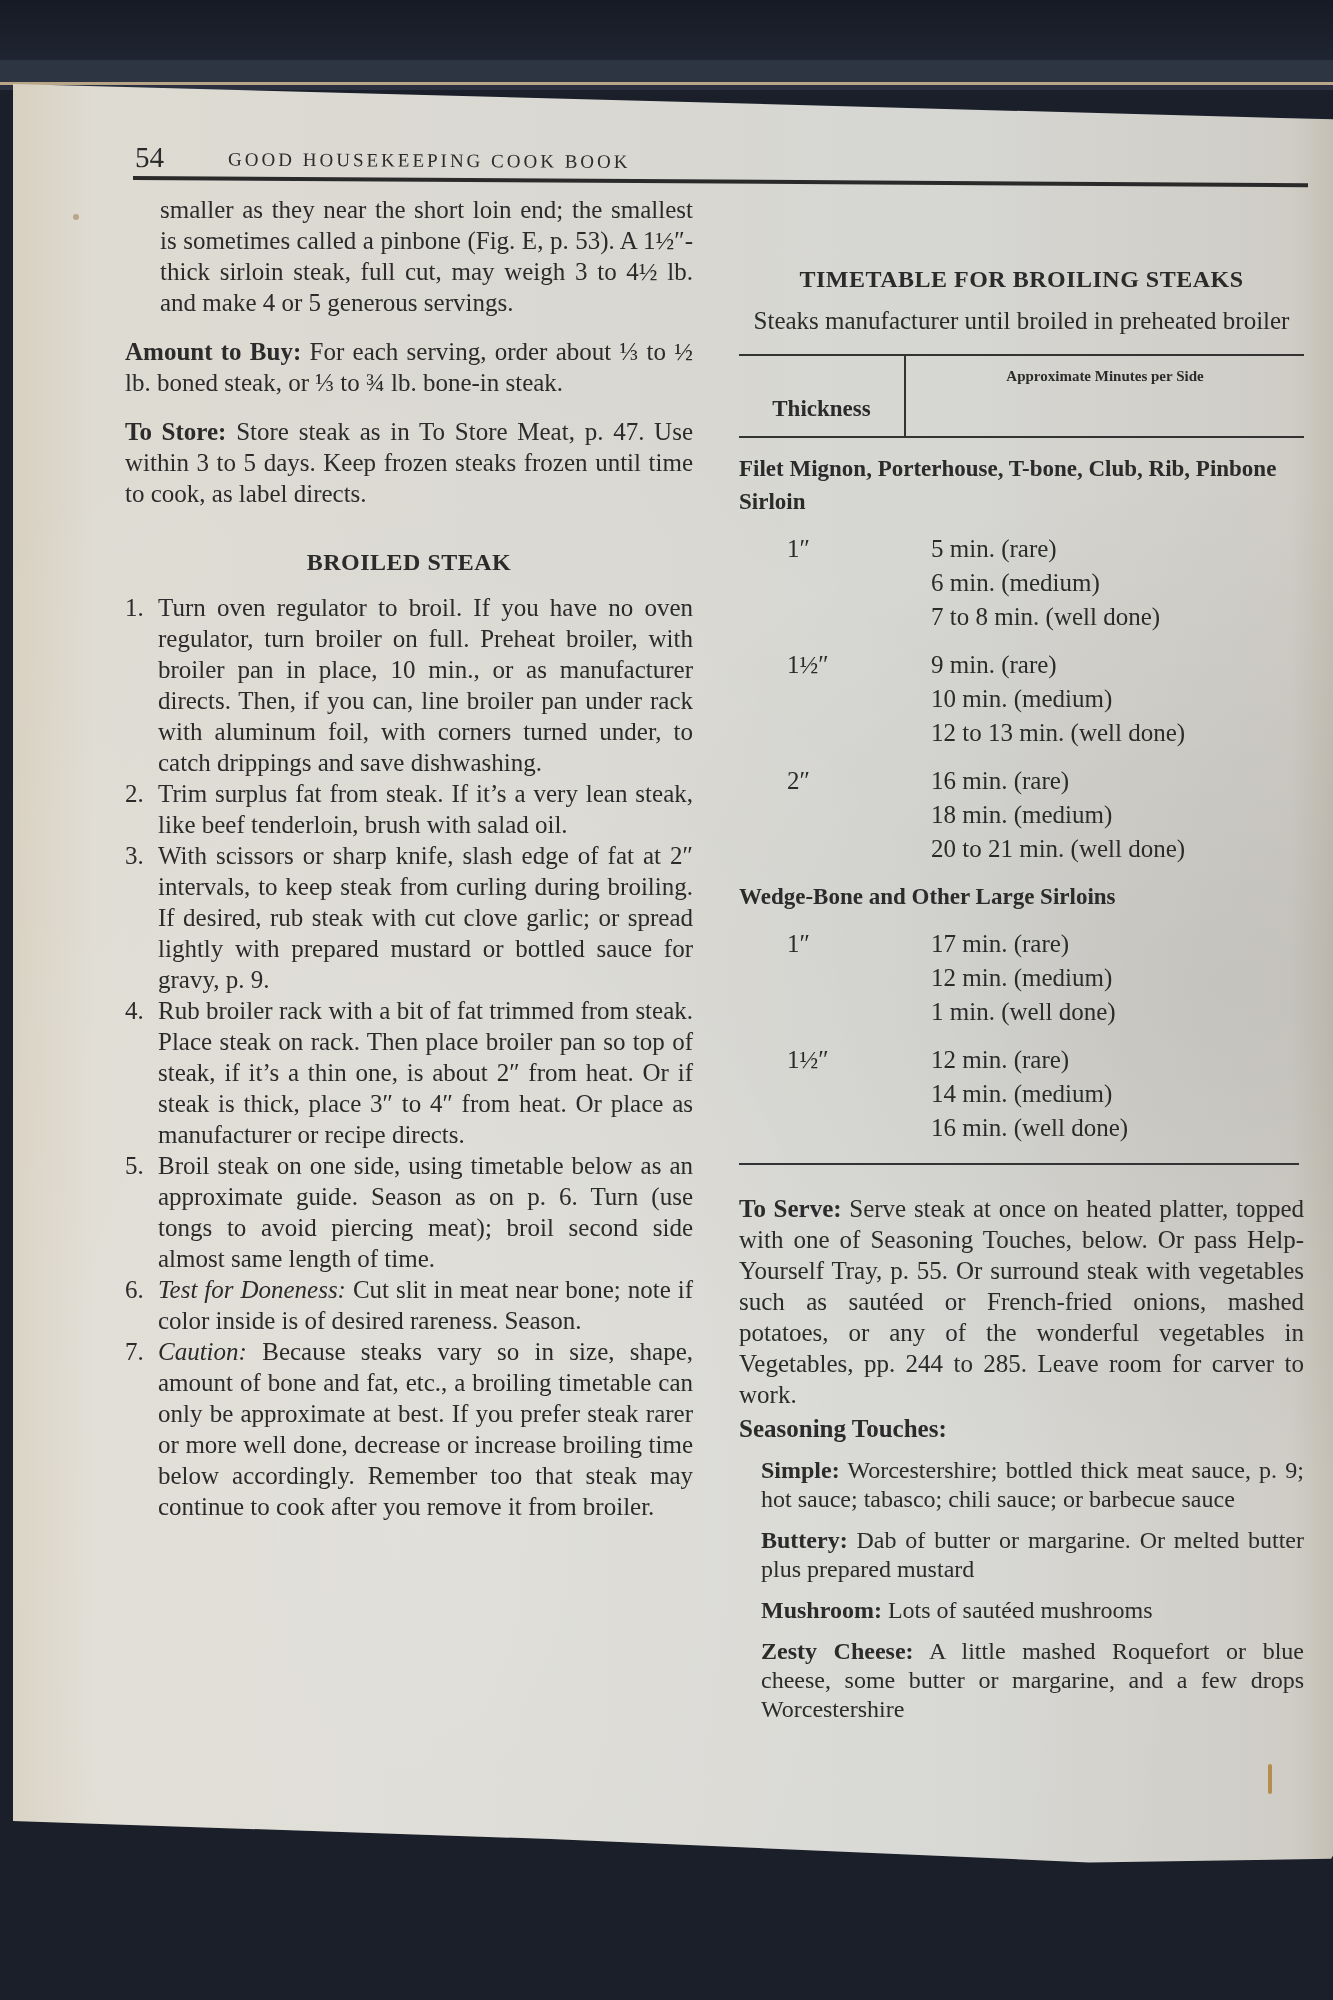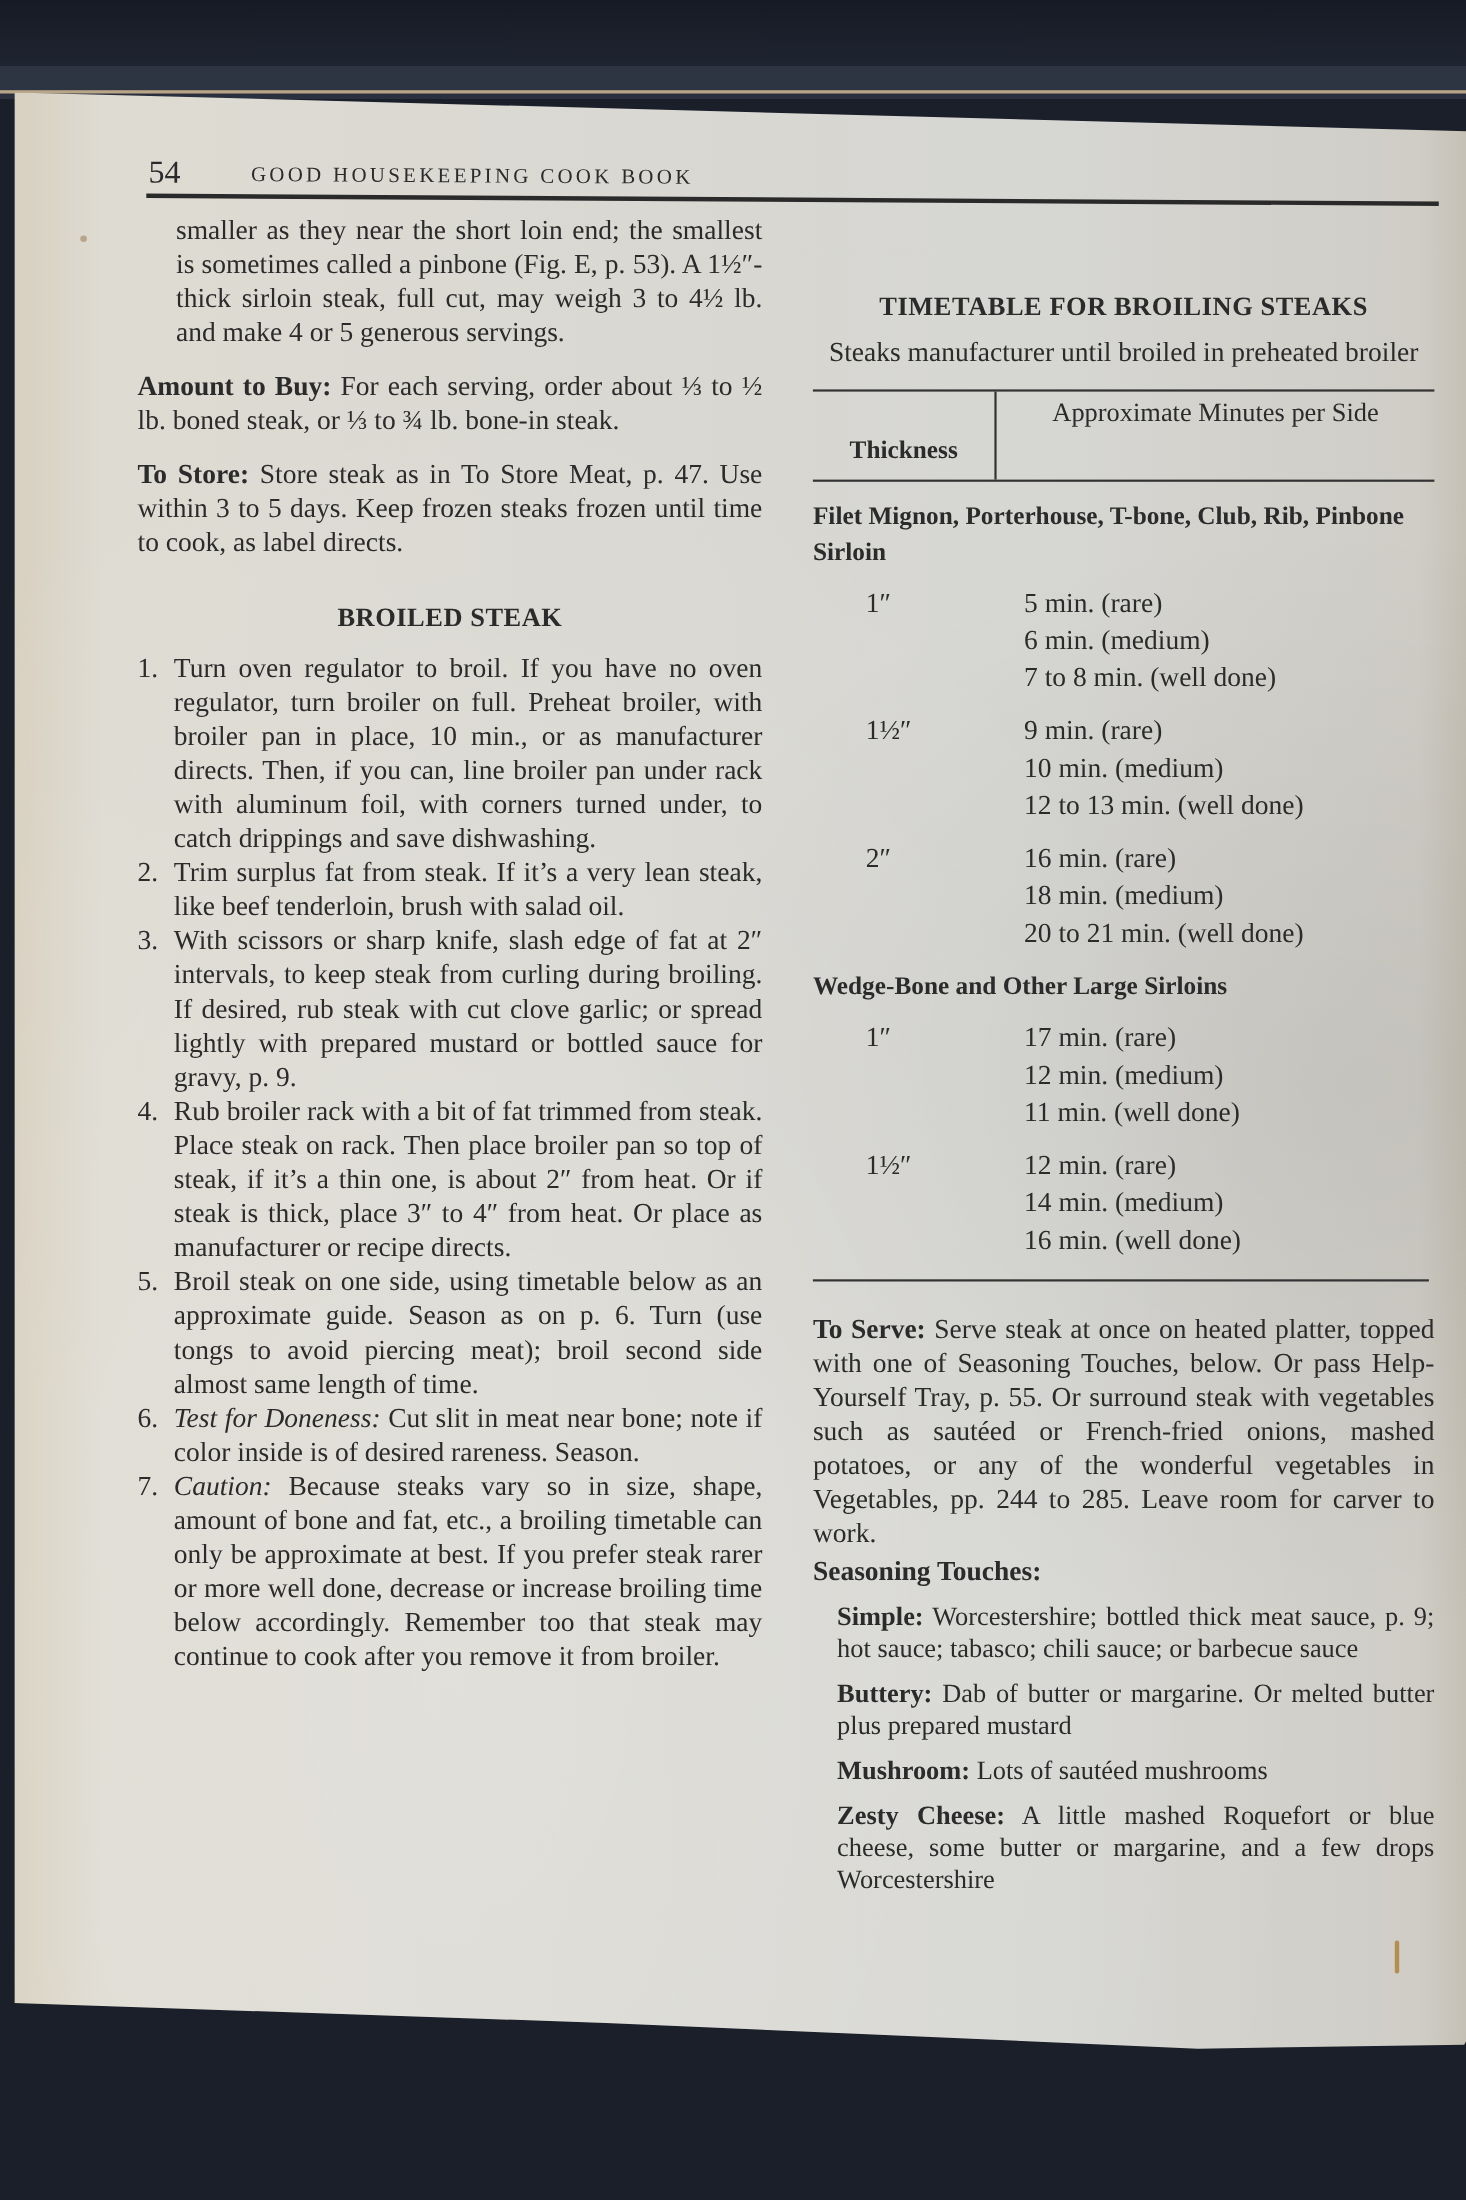--- a/index.html
+++ b/index.html
@@ -69,21 +69,21 @@
     .tt-sub { text-align: center; margin-top: 10px; font-size: 25px; line-height: 31px; }
     .tt-head {
       margin-top: 18px; display: flex; border-top: 2px solid #333; border-bottom: 2px solid #333;
       height: 80px;
     }
     .tt-head .h-thick {
       width: 165px; border-right: 2px solid #333; display: flex; align-items: flex-end;
       justify-content: center; padding-bottom: 12px; font-weight: bold; font-size: 23px;
     }
     .tt-head .h-min {
-      flex: 1; text-align: center; font-weight: normal; font-size: 24px; line-height: 33px; padding-top: 4px;
+      flex: 1; text-align: center; font-weight: bold; font-size: 15px; line-height: 33px; padding-top: 4px;
     }
     .tt-group { font-weight: bold; font-size: 23px; line-height: 33px; margin-top: 14px; }
     .tt-row { display: flex; margin-top: 14px; }
     .tt-row .thick { width: 180px; padding-left: 48px; box-sizing: border-box; font-size: 25px; line-height: 34px; }
     .tt-row .times { flex: 1; font-size: 25px; line-height: 34px; padding-left: 12px; }
     .tt-rule { border-top: 2px solid #333; margin-top: 18px; width: 560px; }
 
     .serve { margin-top: 28px; }
     .season-head { font-weight: bold; margin-top: 3px; }
     .touch { padding-left: 22px; margin-top: 12px; font-size: 24px; line-height: 29px; }
@@ -166,21 +166,21 @@
       </div>
     </div>
 
     <div class="tt-group">Wedge-Bone and Other Large Sirloins</div>
 
     <div class="tt-row">
       <div class="thick">1″</div>
       <div class="times">
         <div>17 min. (rare)</div>
         <div>12 min. (medium)</div>
-        <div>11 min. (well done)</div>
+        <div>1 min. (well done)</div>
       </div>
     </div>
     <div class="tt-row">
       <div class="thick">1½″</div>
       <div class="times">
         <div>12 min. (rare)</div>
         <div>14 min. (medium)</div>
         <div>16 min. (well done)</div>
       </div>
     </div>

